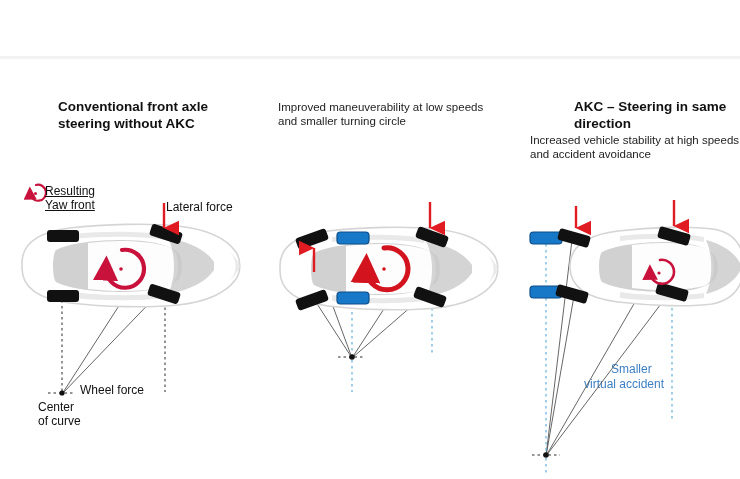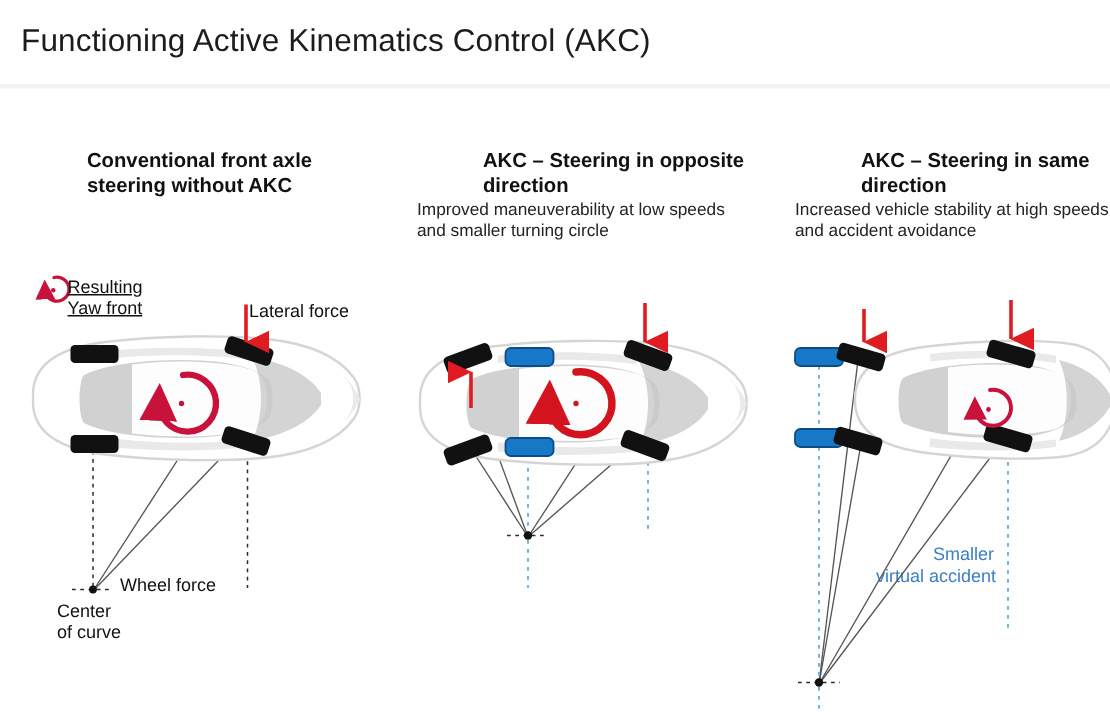--- a/index.html
+++ b/index.html
@@ -58,31 +58,28 @@
   }
   .lbl-blue{color:#3b7fc4;font-weight:400;}
 
   
   .l-yaw{left:45px;top:184px;text-decoration:underline;}
   .l-lat{left:166px;top:200px;}
   .l-wb{left:80px;top:383px;}
   .l-cc{left:38px;top:400px;}
 
   
-  .l-small{left:360px;top:362px;}
+  .l-small{left:349px;top:362px;}
   .l-small2{left:322px;top:377px;}
 </style>
 </head>
 <body>
 
 <div class="page">
 
-  <div class="title-bar">
-    <div class="title-text">Functioning Active Kinematics Control (AKC)</div>
-  </div>
   <div class="title-rule"></div>
 
   <div class="col col-1">
     <div class="head">
       <div class="head-main">Conventional front axle steering without AKC</div>
       <div class="head-sub"></div>
     </div>
 
     <div class="stage">
       <svg width="262" height="479" viewBox="0 0 262 479">
@@ -161,21 +158,20 @@
     <div class="lbl l-lat">Lateral force</div>
     <div class="lbl l-wb">Wheel force</div>
     <div class="lbl l-cc">
       <span>Center</span><br>
       <span>of curve</span>
     </div>
   </div>
 
   <div class="col col-2">
     <div class="head">
-      <div class="head-main">AKC – Steering in opposite direction</div>
       <div class="head-sub">Improved maneuverability at low speeds and smaller turning circle</div>
     </div>
 
     <div class="stage">
       <svg width="252" height="479" viewBox="0 0 252 479">
         <defs>
           <marker id="ar-down-2" markerWidth="7" markerHeight="7" refX="3.5" refY="6.4" orient="auto">
             <path d="M0.4,0 L6.6,0 L3.5,6.6 Z" fill="#e11b22"></path>
           </marker>
           <marker id="ar-up-2" markerWidth="7" markerHeight="7" refX="3.5" refY="6.4" orient="auto">

